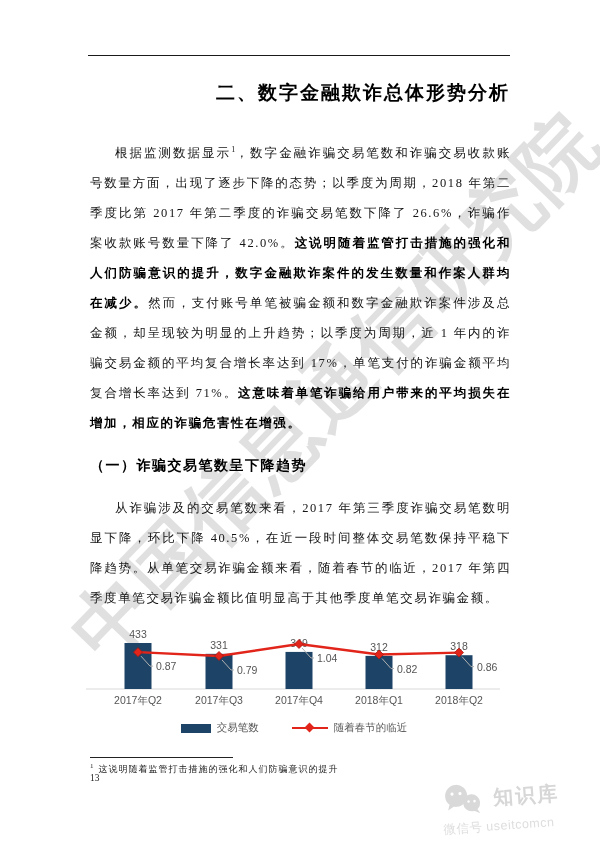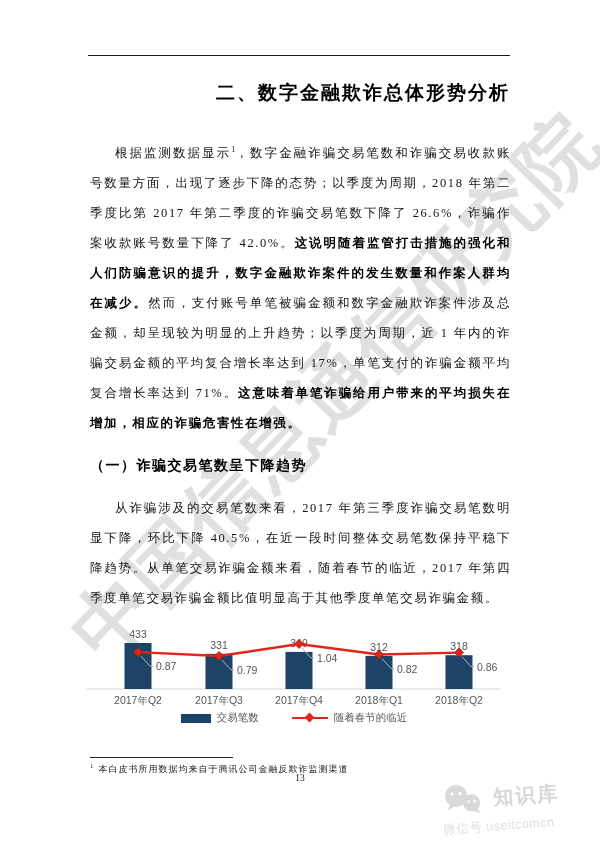--- a/index.html
+++ b/index.html
@@ -76,42 +76,42 @@
     letter-spacing: 1.5px;
     color: #000;
   }
   
   .chart-figure {
     position: absolute; left: 84px; top: 617px; width: 420px;
     font-family: "Liberation Sans", sans-serif;
   }
   .chart-figure svg { display: block; }
   .chart-legend {
-    margin-top: 2px;
+    margin-top: 12px;
     display: flex; justify-content: center; align-items: center; gap: 33px;
     font-size: 10.5px; color: #595959;
   }
   .legend-item { display: flex; align-items: center; gap: 6px; }
   .legend-swatch-bar { width: 30px; height: 9px; }
   .legend-swatch-line { position: relative; width: 36px; height: 10px; }
   .legend-swatch-line .lseg { position: absolute; left: 0; top: 4px; width: 36px; height: 2.4px; }
   .legend-swatch-line .ldia { position: absolute; left: 14px; top: 1px; width: 7px; height: 7px; transform: rotate(45deg); }
   
   .footnote-rule {
     position: absolute; left: 90px; top: 757px; width: 143px;
     border-top: 1.2px solid #222;
   }
   .footnote {
     position: absolute; left: 90px; top: 762px; width: 420px;
     font-size: 9px; letter-spacing: 1px; color: #222;
   }
   .footnote sup { font-size: 7px; vertical-align: super; margin-right: 4px; }
   .page-number {
     position: absolute; left: 90px; top: 773px; width: 420px;
-    text-align: center; font-size: 9.5px; color: #222;
+    text-align: left; font-size: 9.5px; color: #222;
     font-family: "Liberation Serif", serif;
   }
 </style>
 </head>
 <body>
 
 <div class="page">
 
   <div class="wm-diagonal">中国信息通信研究院</div>
 
@@ -171,21 +171,21 @@
           <span class="legend-swatch-line">
             <span class="lseg" id="legend-line-seg" style="background: rgb(226, 37, 27);"></span>
             <span class="ldia" id="legend-line-dia" style="background: rgb(226, 37, 27);"></span>
           </span>
           <span>随着春节的临近</span>
         </div>
       </div>
     </figure>
 
     <div class="footnote-rule"></div>
-    <div class="footnote"><sup>1</sup><span>本白皮书所用数据均来自于腾讯公司金融反欺诈监测渠道</span></div>
+    <div class="footnote"><sup>1</sup><span>这说明随着监管打击措施的强化和人们防骗意识的提升</span></div>
 
     <div class="page-number">13</div>
 
   </div>
 
   <div class="wm-brand">
     <div class="wm-brand-top">
       <svg width="42" height="34" viewBox="0 0 42 34">
         <g fill="#d9d9d9">
           <circle cx="15" cy="13" r="11"></circle>

